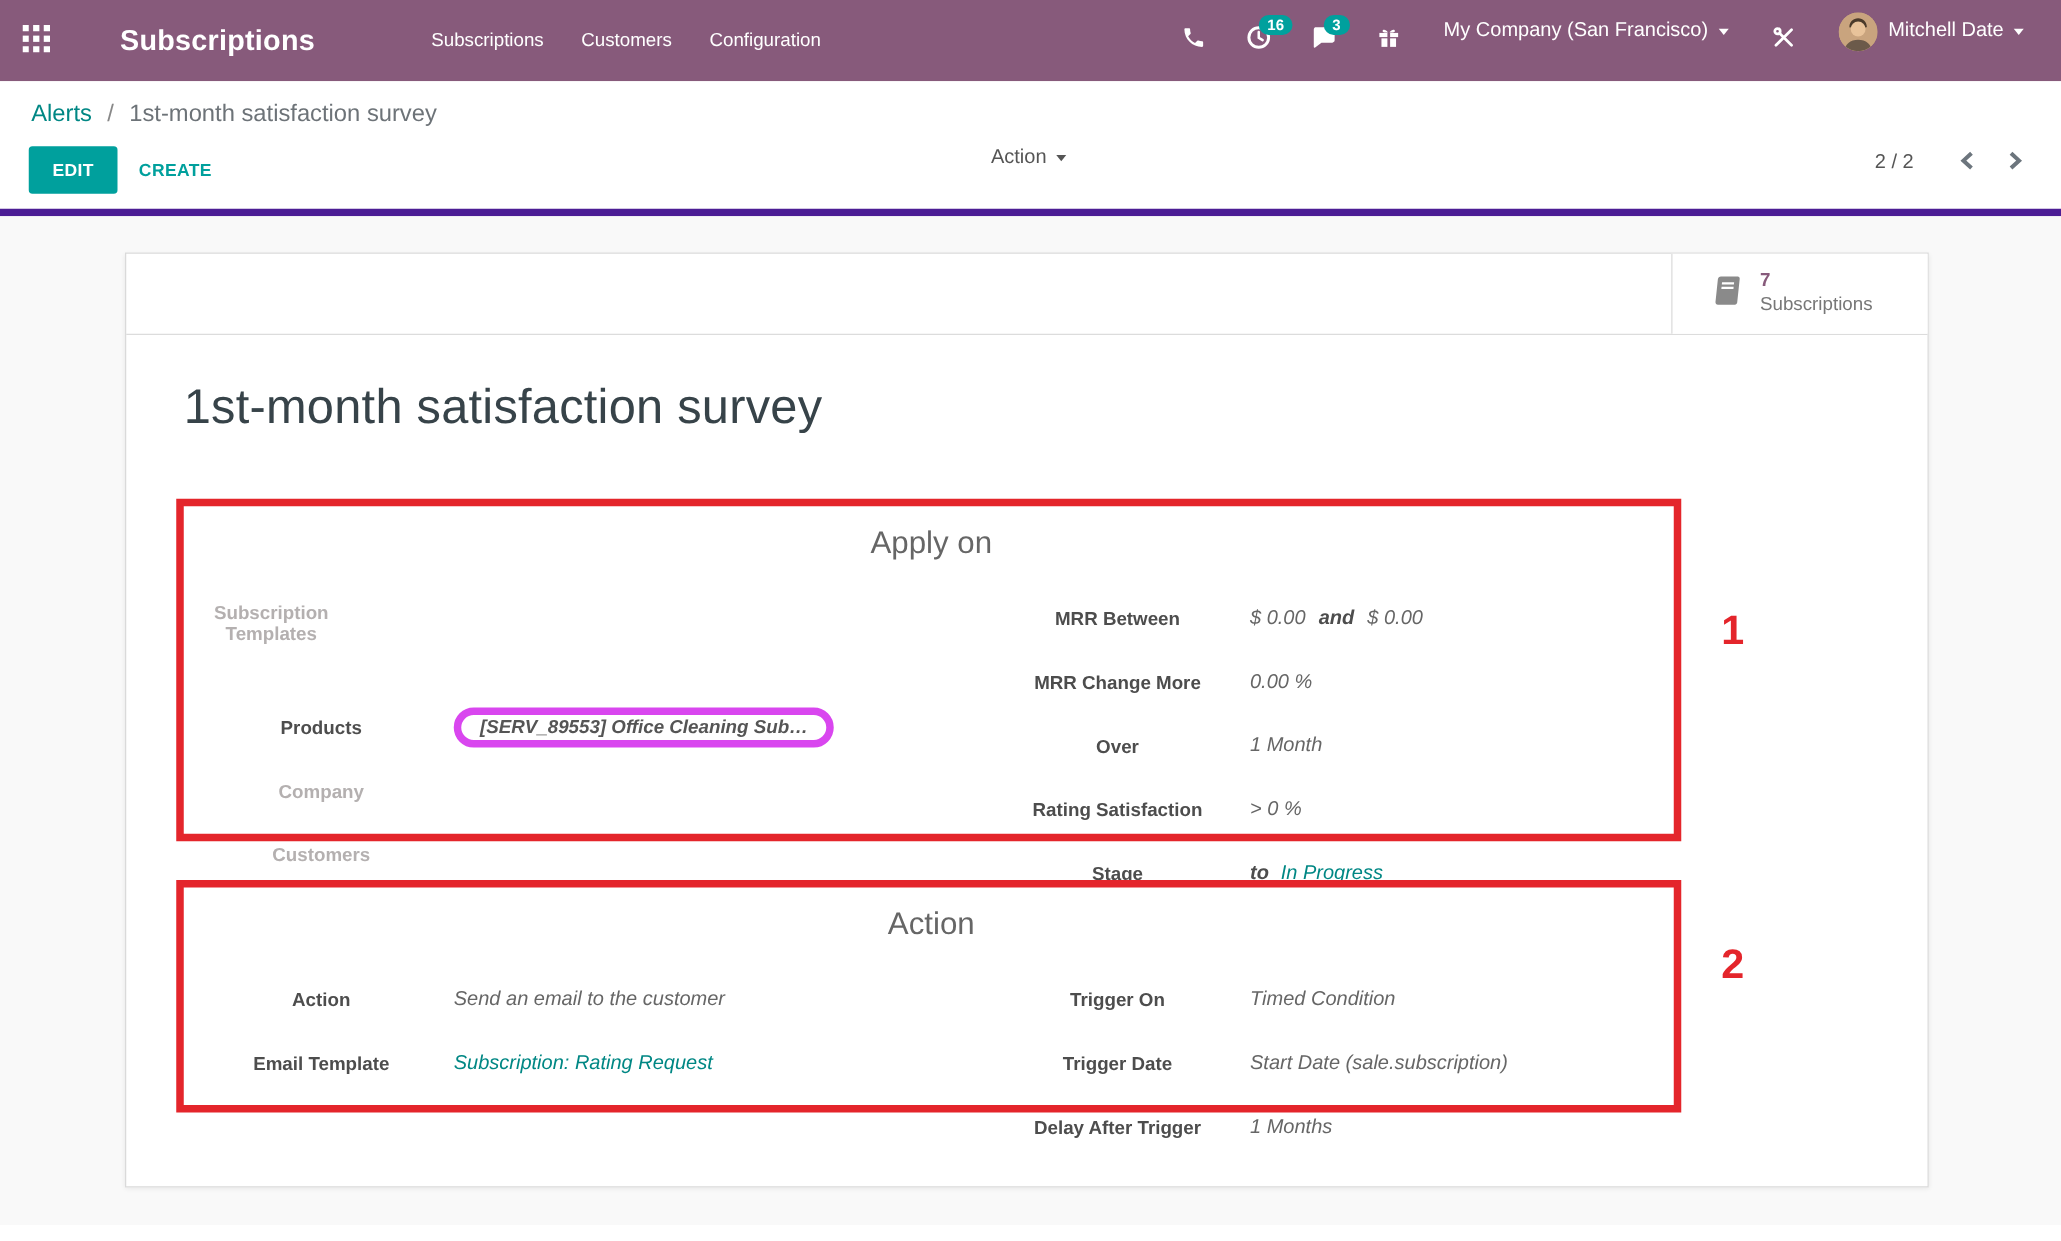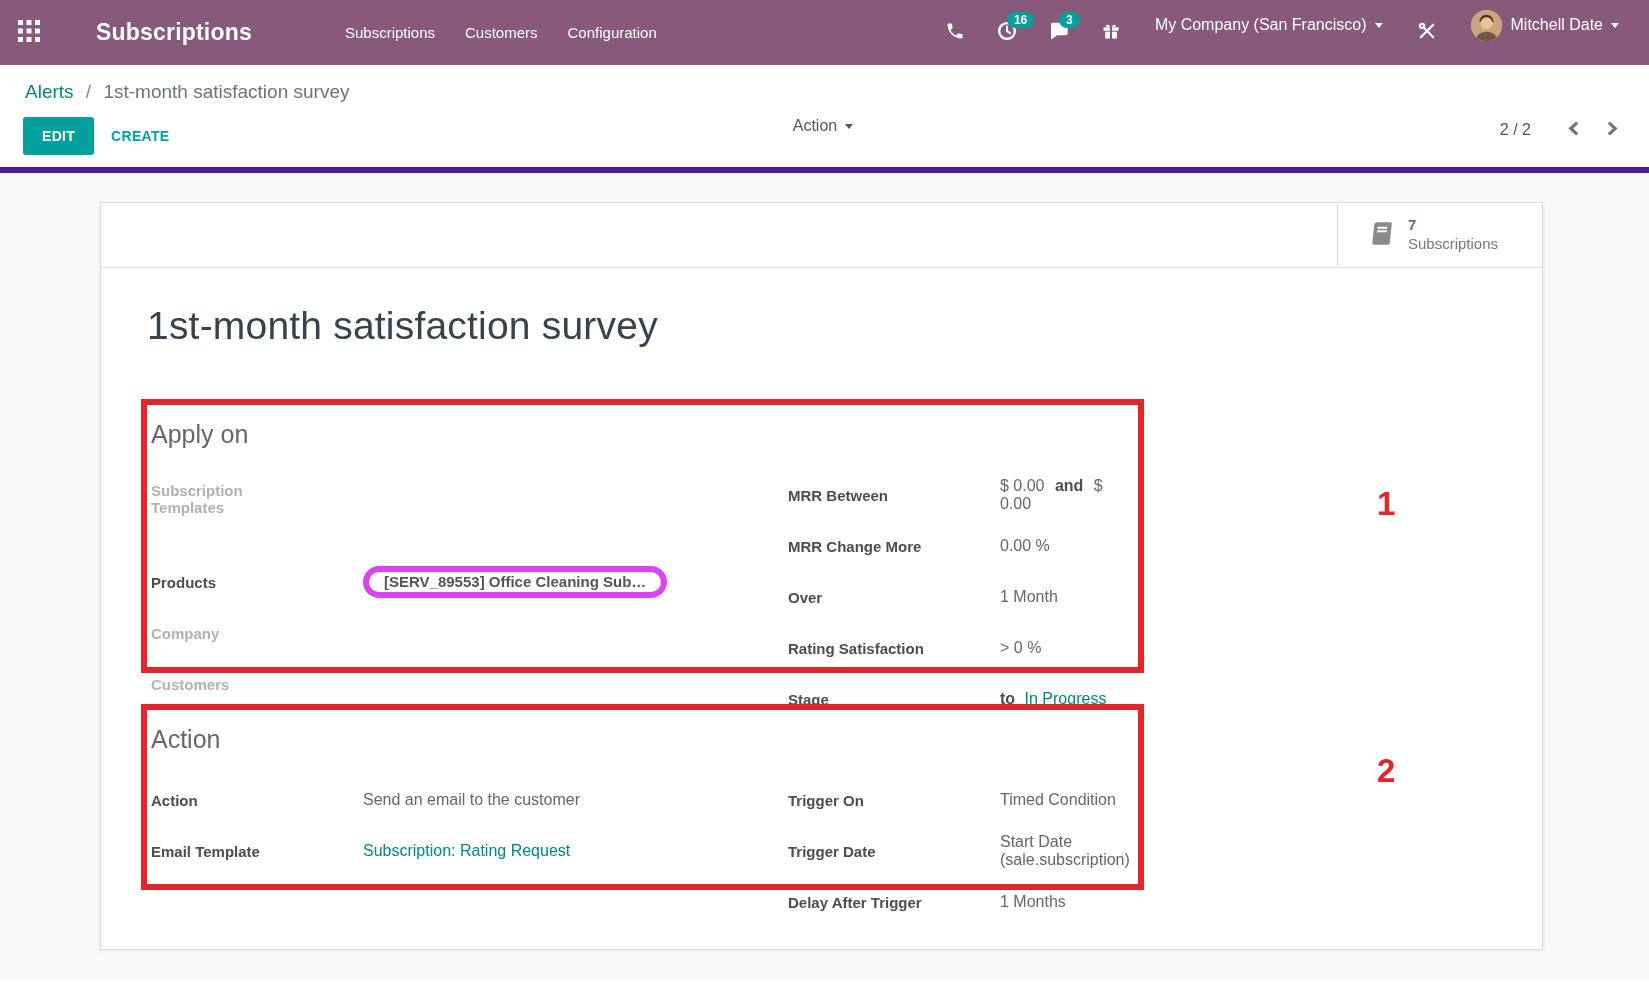--- a/index.html
+++ b/index.html
@@ -56,37 +56,37 @@
     padding-left:30px; cursor:pointer; background:#fff; }
   .stat-text { margin-left:13px; line-height:1.25; }
   .stat-value { font-size:15px; font-weight:700; color:#875A7B; }
   .stat-label { font-size:15px; color:#777; }
 
   .sheet-body { padding:36px 0 0 40px; }
   .form-title { font-size:39px; font-weight:400; color:#374349; margin:0 0 0 6px;
     letter-spacing:.2px; }
 
   .anno-wrap { position:relative; width:1460px; }
-  .red-box { width:1003px; border:6px solid #E4252B; background:#fff; }
+  .red-box { width:1204px; border:6px solid #E4252B; background:#fff;text-align:center; }
   .box1 { margin-top:51px; height:274px; }
   .box2 { margin-top:31px; height:186px; }
   .anno-num { position:absolute; left:1236px; font-size:33px; font-weight:700; color:#E4252B; }
   .num1 { top:86px; }
   .num2 { top:48px; }
 
   .box-inner { padding:15px 0 0 4px; }
   .section-heading { font-size:25px; font-weight:400; color:#666; margin-bottom:13px; }
   .section-grid { display:flex; }
   .half-left { width:637px; flex:none; }
   .half-right { flex:1; }
   .frow { display:flex; align-items:center; min-height:36px;margin-top:15px; }
   .flabel { width:212px; flex:none; font-size:15px; font-weight:700; color:#4d4d4d; }
   .flabel.muted { color:#b4b0b0; }
   .flabel.narrow { padding-right:80px; }
-  .fvalue { font-size:16px; color:#666; }
+  .fvalue { font-size:16px; color:#666;font-style:italic; }
   .fvalue b { color:#4d4d4d; }
   .fvalue .vlink { color:#008784; cursor:pointer; }
   .tag-pill { display:inline-block; border:6px solid #d946ef; border-radius:16px;
     padding:1px 15px 2px 15px; font-size:15px; font-weight:700; color:#555; }
   .tall { align-items:flex-start; padding-top:5px; min-height:72px; }
 </style>
 </head>
 <body>
 
 <nav class="navbar">

